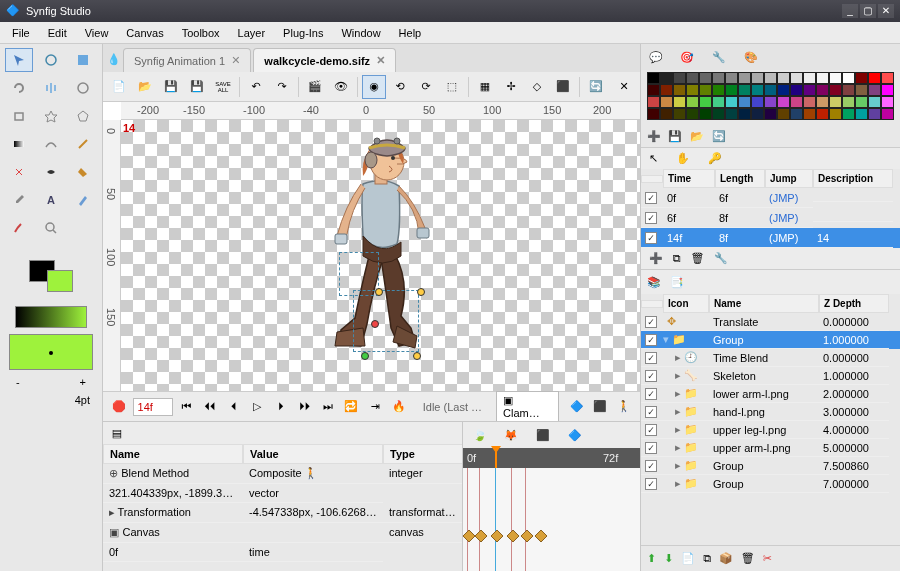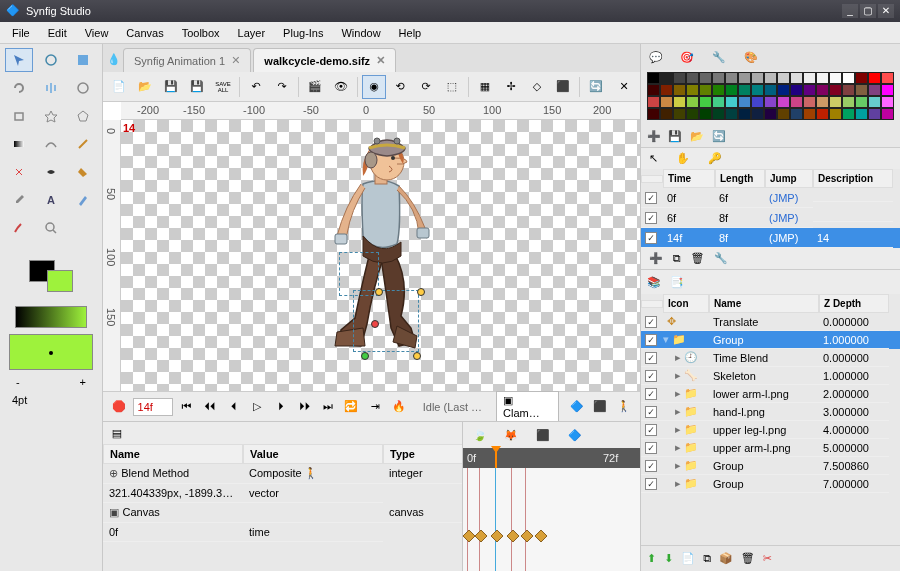--- a/index.html
+++ b/index.html
@@ -17,21 +17,21 @@
 .tool-btn { width: 28px; height: 24px; display: flex; align-items: center; justify-content: center; border: 1px solid transparent; cursor: pointer; }
 .tool-btn.active { background: #d8e6f4; border: 1px solid #6a9cd4; }
 .swatch-area { padding: 4px; text-align: center; }
 .swatch-overlap { position: relative; height: 40px; margin: 6px auto; width: 60px; }
 .swatch-a { position: absolute; top: 0; left: 8px; width: 26px; height: 22px; background: #000; border: 1px solid #888; }
 .swatch-b { position: absolute; top: 10px; left: 26px; width: 26px; height: 22px; background: #9ef23c; border: 1px solid #888; }
 .grad-box { width: 72px; height: 22px; margin: 6px auto; background: linear-gradient(90deg, #000, #9ef23c); border: 1px solid #888; }
 .fill-box { width: 84px; height: 36px; margin: 6px auto; background: #9ef23c; border: 1px solid #888; position: relative; }
 .fill-box::after { content: ""; position: absolute; top: 48%; left: 48%; width: 4px; height: 4px; background: #000; border-radius: 50%; }
 .plusminus { display: flex; justify-content: space-between; padding: 0 8px; font-size: 13px; }
-.size-label { text-align: left; padding: 6px 4px; }
+.size-label { text-align: right; padding: 6px 4px; }
 .center-col { flex: 1; display: flex; flex-direction: column; background: #e8e8e8; }
 .tabs { height: 28px; display: flex; align-items: end; background: #e0e0e0; gap: 2px; padding: 0 4px; }
 .tab-handle { width: 14px; height: 26px; display:flex; align-items:center; justify-content:center; }
 .tab { height: 24px; padding: 0 10px; display: flex; align-items: center; gap: 6px; border: 1px solid #c0c0c0; border-bottom: none; background: #e8e8e8; border-radius: 4px 4px 0 0; cursor: pointer; color: #666; }
 .tab.active { background: #f2f2f2; color: #000; font-weight: bold; }
 .tab .close-x { color: #888; cursor: pointer; }
 .canvas-toolbar { height: 30px; background: #ececec; display: flex; align-items: center; padding: 0 4px; gap: 2px; border-bottom: 1px solid #ccc; }
 .tb-btn { width: 24px; height: 24px; display:flex; align-items:center; justify-content:center; cursor:pointer; border: 1px solid transparent; }
 .tb-sep { width:1px; height:20px; background:#ccc; margin: 0 2px; }
 .canvas-area { flex: 1; display: flex; background: #fff; position: relative; overflow: hidden; }
@@ -283,21 +283,21 @@
       <div class="tb-btn">🔄</div>
       <div style="flex:1"></div>
       <div class="tb-btn">✕</div>
     </div>
 
     <div class="canvas-area" style="height:258px;">
       <div class="ruler-h">
         <span class="ruler-tick" style="left:16px">-200</span>
         <span class="ruler-tick" style="left:62px">-150</span>
         <span class="ruler-tick" style="left:122px">-100</span>
-        <span class="ruler-tick" style="left:182px">-50</span>
+        <span class="ruler-tick" style="left:182px">-40</span>
         <span class="ruler-tick" style="left:242px">0</span>
         <span class="ruler-tick" style="left:302px">50</span>
         <span class="ruler-tick" style="left:362px">100</span>
         <span class="ruler-tick" style="left:422px">150</span>
         <span class="ruler-tick" style="left:472px">200</span>
       </div>
       <div class="ruler-v">
         <span class="ruler-tick" style="top:8px">0</span>
         <span class="ruler-tick" style="top:68px">50</span>
         <span class="ruler-tick" style="top:128px">100</span>
@@ -387,20 +387,25 @@
           </div>
           <div id="param-rows">
               <div class="param-row">
                 <div><span style="opacity:.7;">⊕</span> Blend Method</div>
                 <div>Composite <span style="color:#3a3;">🚶</span></div>
                 <div>integer</div>
               </div>
               <div class="param-row">
                 <div>321.404339px, -1899.340…</div>
                 <div>vector</div>
+              </div>
+              <div class="param-row">
+                <div><span style="opacity:.7;">▸</span> Transformation</div>
+                <div>-4.547338px, -106.626827</div>
+                <div>transformat…</div>
               </div>
               <div class="param-row">
                 <div><span style="opacity:.7;">▣</span> Canvas</div>
                 <div><group></group></div>
                 <div>canvas</div>
               </div>
               <div class="param-row">
                 <div>0f</div>
                 <div>time</div>
               </div>

